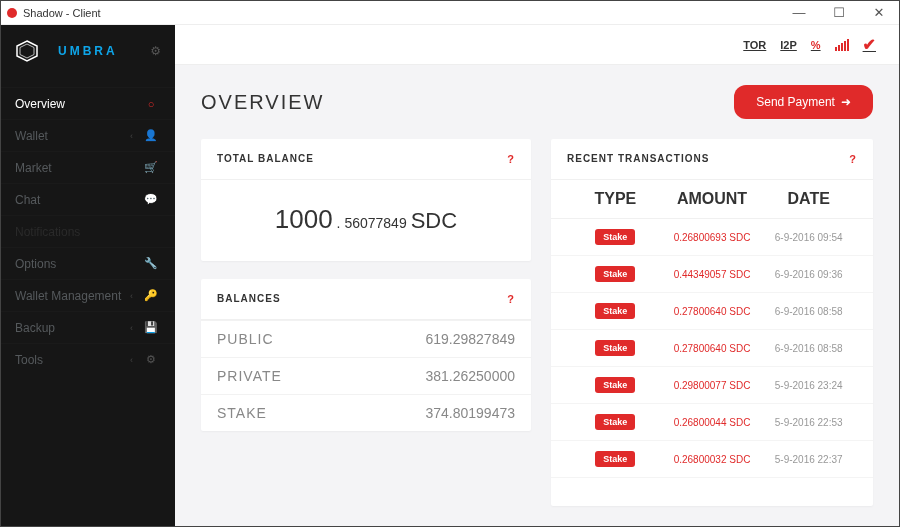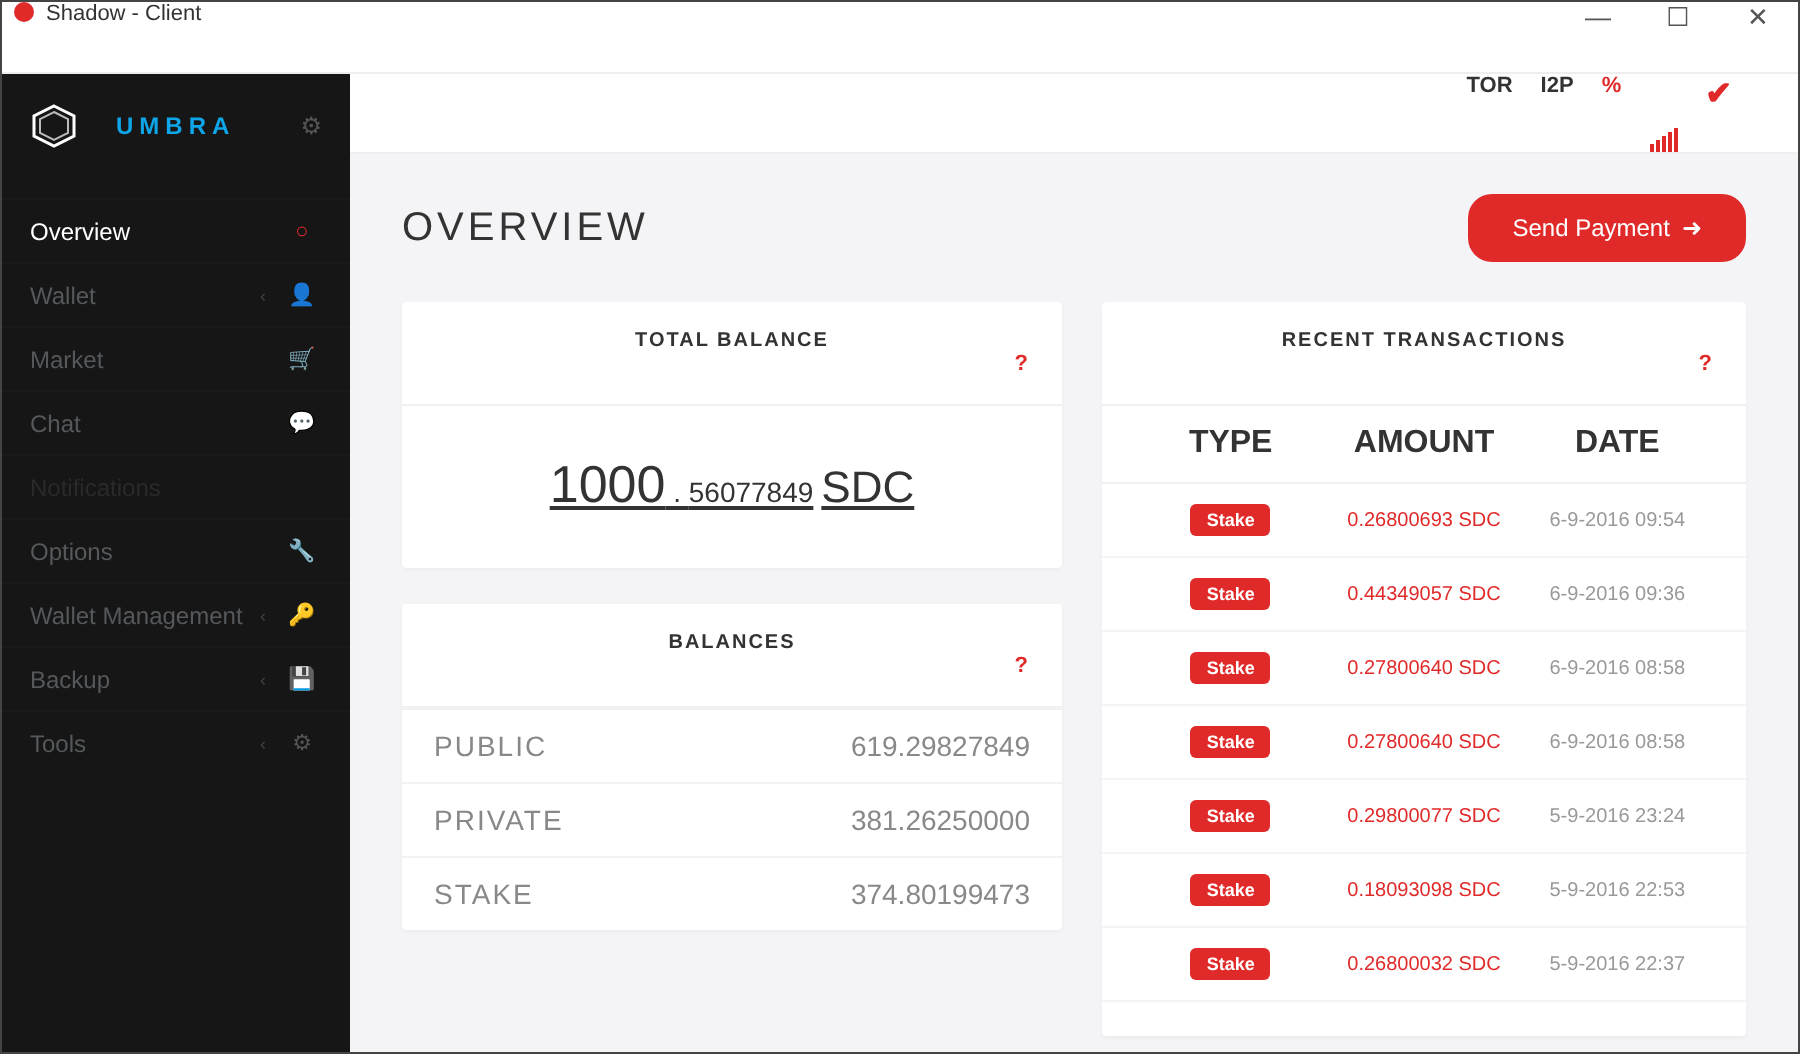--- a/index.html
+++ b/index.html
@@ -5,22 +5,22 @@
   * { box-sizing: border-box; margin: 0; padding: 0; }
   body {
     font-family: -apple-system, BlinkMacSystemFont, "Segoe UI", Arial, sans-serif;
     width: 900px; height: 527px;
     background: #fff;
     overflow: hidden;
     border: 1px solid #444;
   }
   
   .titlebar {
-    height: 36px; background: #fff;
-    display: flex; align-items: flex-start;
+    height: 24px; background: #fff;
+    display: flex; align-items: center;
     border-bottom: 1px solid #eee;
     font-size: 11px; color: #333;
   }
   .titlebar .fav { width: 10px; height: 10px; border-radius: 50%; background: #e02a2a; margin: 0 6px; }
   .titlebar .win-ctl { margin-left: auto; display: flex; }
   .titlebar .win-ctl span { width: 40px; text-align: center; font-size: 13px; color: #555; }
   
   .shell { display: flex; height: calc(100% - 24px); }
   
   .sidebar {
@@ -41,38 +41,38 @@
   }
   .nav-item.active { color: #fff; }
   .nav-item .chev { margin-left: auto; margin-right: 8px; font-size: 9px; color:#444; }
   .nav-item .icon-slot { width: 20px; text-align: center; color:#555; font-size:11px; }
   .nav-item.active .icon-slot { color:#e02a2a; }
   .nav-item.active::before {
     content:""; position:absolute; left:0; top:0; bottom:0; width:0;
   }
   
   .main { flex:1; background:#f4f4f6; display:flex; flex-direction:column; }
-  .topbar { height:40px; background:#fff; display:flex; justify-content:flex-end; padding:0 33px; gap:14px; font-size:11px; font-weight:700; color:#333; border-bottom:1px solid #eee;}
+  .topbar { height:40px; background:#fff; display:flex; align-items:center; justify-content:flex-end; padding:0 23px; gap:14px; font-size:11px; font-weight:700; color:#333; border-bottom:1px solid #eee;text-decoration:underline;}
   .topbar .red { color:#e02a2a; }
   .bars { display:flex; align-items:flex-end; gap:1px; }
   .bars i { width:2px; background:#e02a2a; display:block; }
   .check { color:#e02a2a; font-size:16px; }
   .header-row { display:flex; align-items:center; padding:20px 26px; }
   .page-title { font-size:20px; letter-spacing:2px; font-weight:400; color:#333; }
   .send-btn {
     margin-left:auto; background:#e02a2a; color:#fff;
     border:none; padding:10px 22px; font-size:12px; cursor:pointer;
     display:flex; align-items:center; gap:6px; border-radius:12px;
   }
   .content { display:flex; gap:20px; padding:0 26px 20px 26px; flex:1; overflow:hidden;}
   .left-col { width:330px; display:flex; flex-direction:column; gap:18px; }
   .card { background:#fff; border-radius:2px; box-shadow:0 1px 2px rgba(0,0,0,0.04); }
-  .card-hd { display:flex; align-items:center; padding:14px 16px; border-bottom:1px solid #f0f0f0; font-size:10px; font-weight:700; letter-spacing:1px; color:#333;flex-direction:column;}
+  .card-hd { display:flex; align-items:flex-start; padding:14px 16px; border-bottom:1px solid #f0f0f0; font-size:10px; font-weight:700; letter-spacing:1px; color:#333;}
   .card-hd .q { margin-left:auto; color:#e02a2a; font-size:11px; }
-  .total-bal { text-align:center; padding:24px 0 26px 0; font-size:26px; color:#333; font-weight:500;text-decoration:underline;}
+  .total-bal { text-align:center; padding:24px 0 26px 0; font-size:26px; color:#333; font-weight:500;}
   .total-bal .frac { font-size:14px; }
   .total-bal .cur { font-size:22px; margin-left:4px;}
   .bal-row { display:flex; align-items:center; padding:10px 16px; border-top:1px solid #f2f2f2; font-size:14px; color:#888;}
   .bal-row .lab { letter-spacing:1px; }
   .bal-row .val { margin-left:auto; }
   .right-col { flex:1; }
   .tx-hd-row { display:flex; padding:10px 16px; font-size:16px; font-weight:700; color:#333; border-bottom:1px solid #f0f0f0;}
   .tx-hd-row span { flex:1; text-align:center; }
   .tx-row { display:flex; align-items:center; padding:10px 16px; font-size:10px; border-bottom:1px solid #f4f4f4;}
   .tx-row > * { flex:1; text-align:center; }
@@ -241,21 +241,21 @@
                 <span class="tx-amt">0.27800640 SDC</span>
                 <span class="tx-date">6-9-2016 08:58</span>
               </div>
               <div class="tx-row">
                 <span><span class="stake-badge">Stake</span></span>
                 <span class="tx-amt">0.29800077 SDC</span>
                 <span class="tx-date">5-9-2016 23:24</span>
               </div>
               <div class="tx-row">
                 <span><span class="stake-badge">Stake</span></span>
-                <span class="tx-amt">0.18093098 SDC</span>
+                <span class="tx-amt">0.26800044 SDC</span>
                 <span class="tx-date">5-9-2016 22:53</span>
               </div>
               <div class="tx-row">
                 <span><span class="stake-badge">Stake</span></span>
                 <span class="tx-amt">0.26800032 SDC</span>
                 <span class="tx-date">5-9-2016 22:37</span>
               </div>
             </div>
         </div>
       </div>

